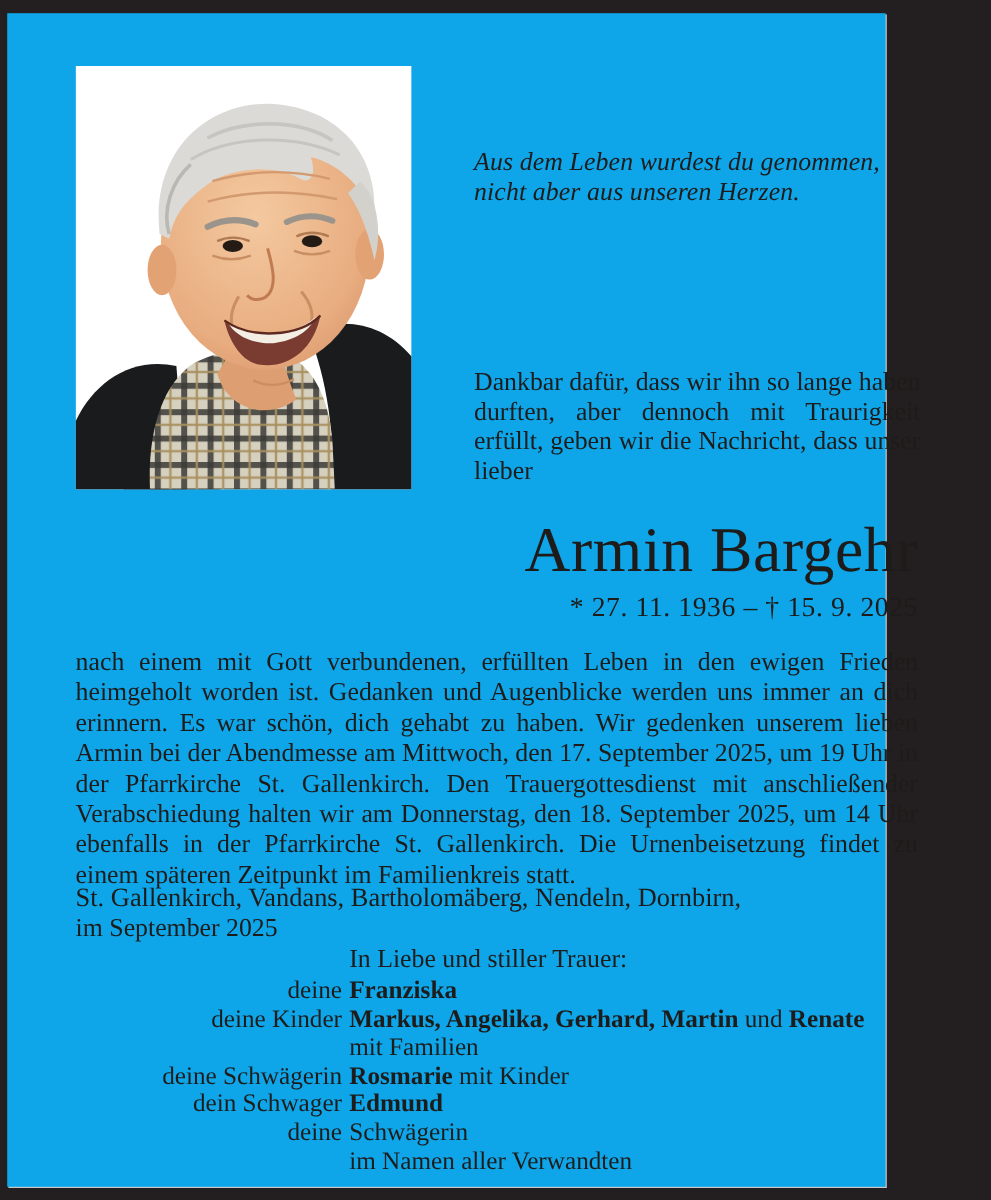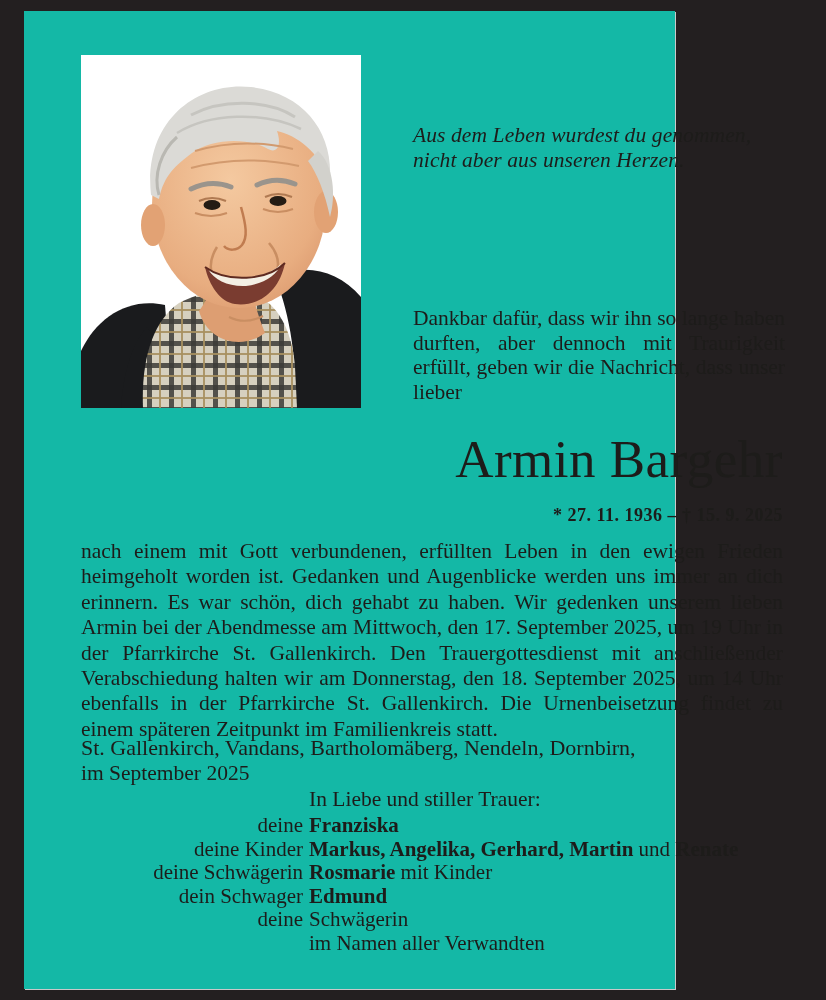--- a/index.html
+++ b/index.html
@@ -4,22 +4,22 @@
 <style>
   html,body{margin:0;padding:0;}
   body{
     width:826px;height:1000px;position:relative;
     background:#231f20;
     font-family:"Liberation Serif","DejaVu Serif",serif;
     color:#1d1c1a;
     overflow:hidden;
   }
   .page{
-    position:absolute;left:24px;top:11px;width:651px;height:978px;
-    background:#14b8a6;
+    position:absolute;left:6px;top:11px;width:732px;height:978px;
+    background:#0ea5e9;
     box-shadow:1px 1px 0 #c9c9c9;
   }
   .abs{position:absolute;}
 
   
   .portrait{left:57px;top:44px;width:280px;height:353px;}
   .portrait svg{display:block;width:100%;height:100%;}
 
   
   .quote{
@@ -31,21 +31,21 @@
   
   .announce{
     left:389px;top:295px;width:372px;
     font-size:21.5px;line-height:24.7px;
     text-align:justify;hyphens:auto;-webkit-hyphens:auto;
   }
 
   
   .name-block{left:57px;top:419px;width:702px;text-align:right;}
   .deceased-name{font-size:53px;line-height:58px;font-weight:normal;margin:0;letter-spacing:.5px;}
-  .deceased-dates{font-size:18px;font-weight:bold;margin-top:17px;letter-spacing:.5px;}
+  .deceased-dates{font-size:23px;font-weight:normal;margin-top:5px;letter-spacing:.5px;}
 
   
   .main-par{
     left:57px;top:528px;width:702px;
     font-size:21.5px;line-height:25.4px;
     text-align:justify;hyphens:auto;-webkit-hyphens:auto;
   }
 
   
   .places{left:57px;top:724px;width:702px;font-size:22px;font-weight:normal;line-height:25px;}
@@ -148,20 +148,24 @@
     <div class="mourner-row">
       <span class="mourner-label">deine</span>
       <span class="mourner-value"><span class="bold">Franziska</span></span>
     </div>
 
     <div class="mourner-row">
       <span class="mourner-label">deine Kinder</span>
       <span class="mourner-value"><span class="bold">Markus, Angelika, Gerhard, Martin</span><span> und </span><span class="bold">Renate</span></span>
     </div>
 
+    <div class="mourner-row">
+      <span class="mourner-label"></span>
+      <span class="mourner-value"><span>mit Familien</span></span>
+    </div>
 
     <div class="mourner-row">
       <span class="mourner-label">deine Schwägerin</span>
       <span class="mourner-value"><span class="bold">Rosmarie</span><span> mit Kinder</span></span>
     </div>
 
     <div class="mourner-row">
       <span class="mourner-label">dein Schwager</span>
       <span class="mourner-value"><span class="bold">Edmund</span></span>
     </div>

